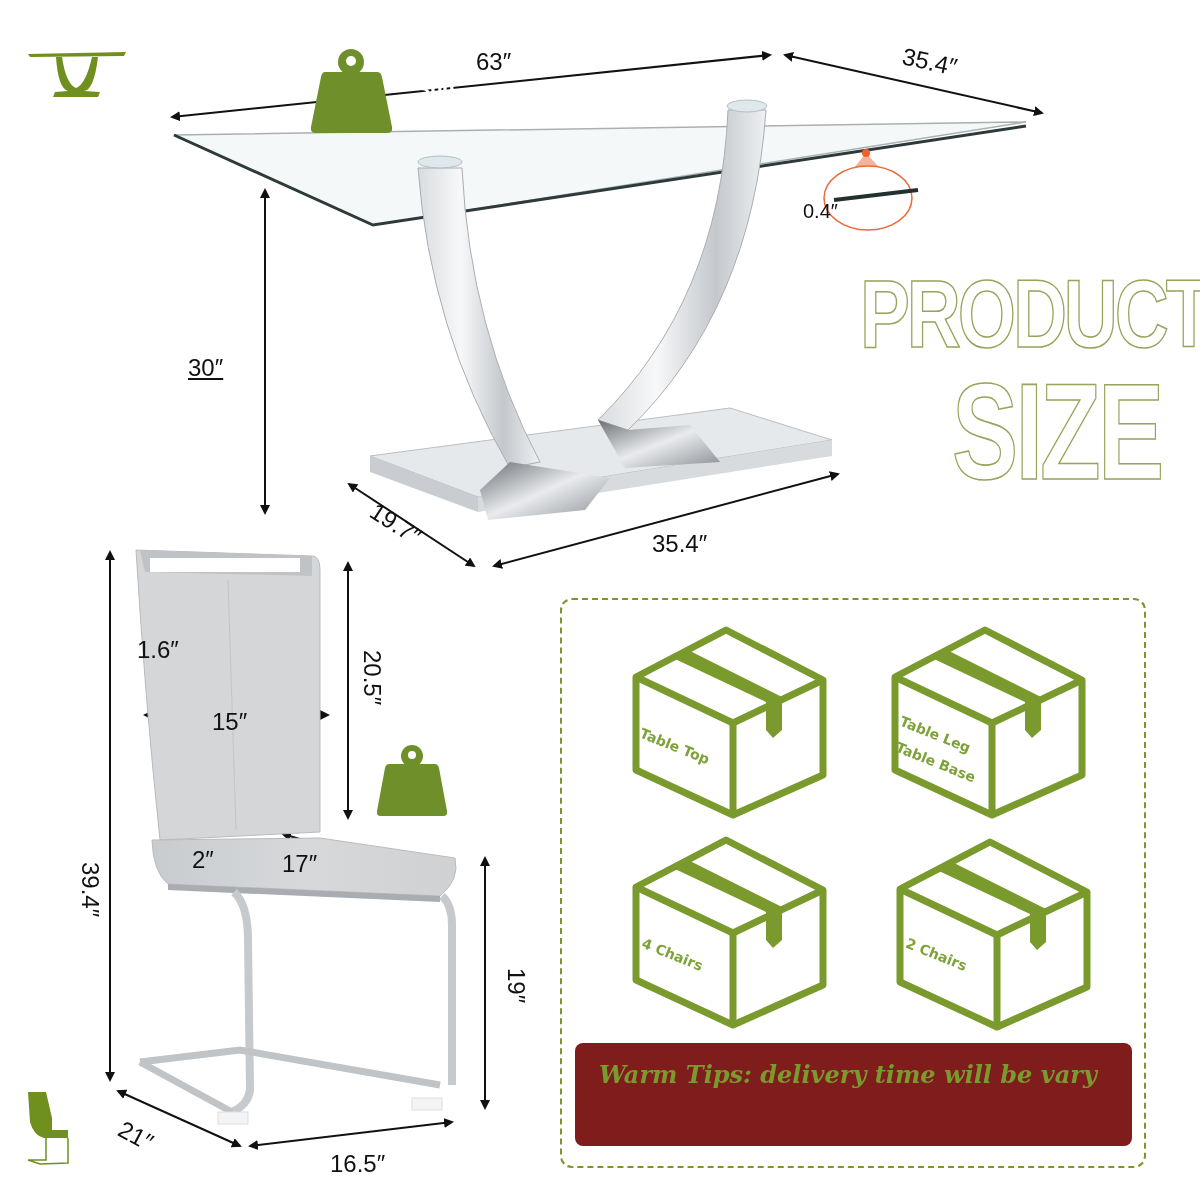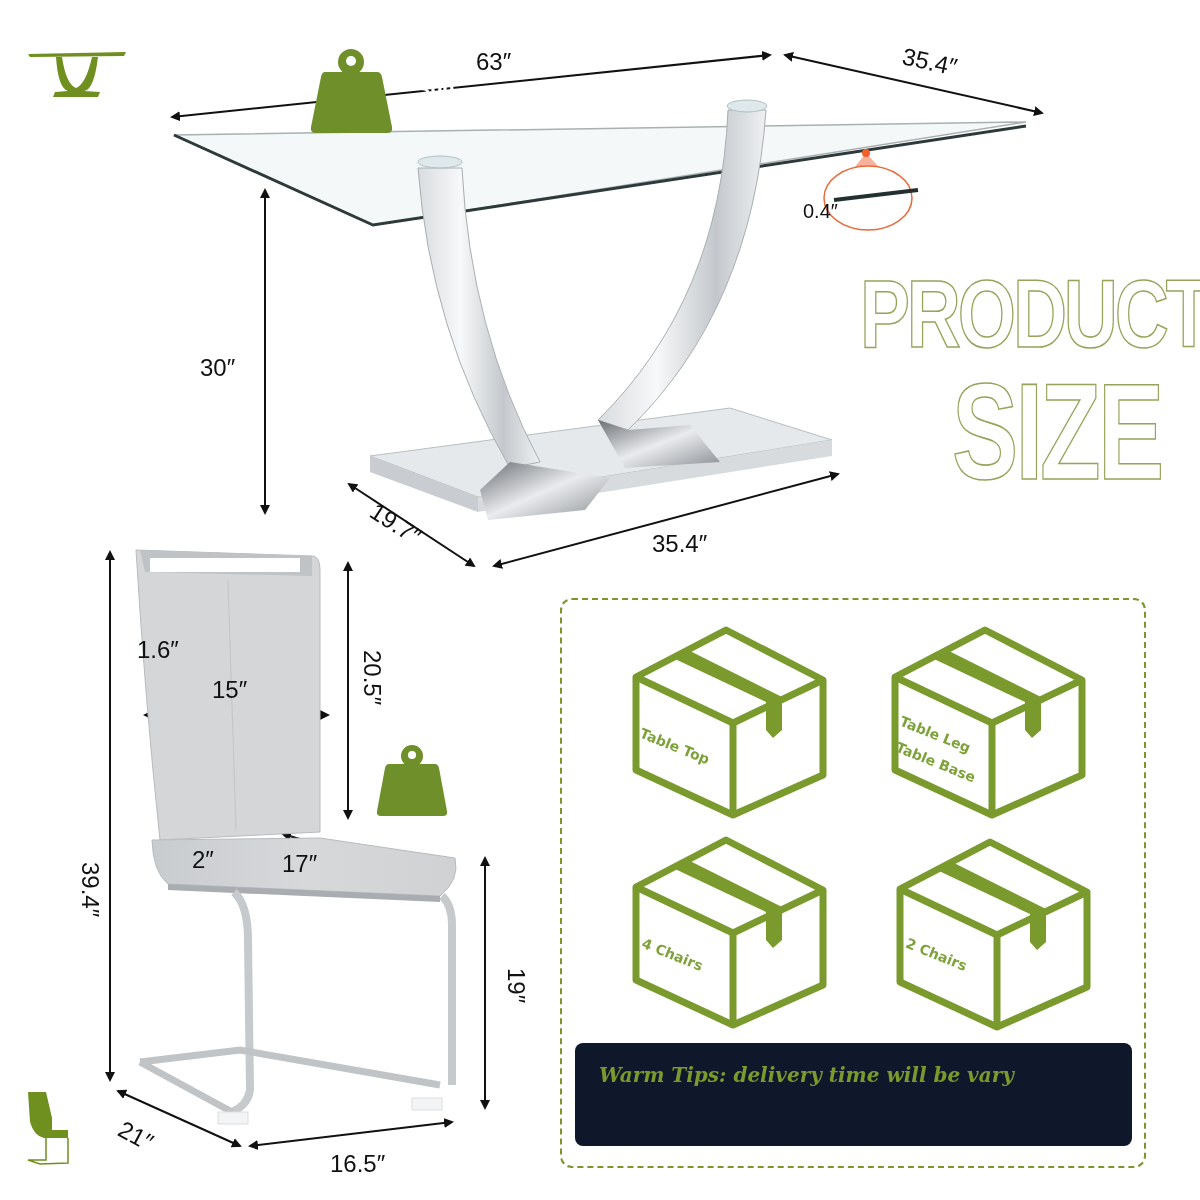--- a/index.html
+++ b/index.html
@@ -3,22 +3,22 @@
 <meta charset="utf-8">
 <style>
   html, body { margin:0; padding:0; background:#ffffff; }
   body { width:1200px; height:1200px; position:relative; overflow:hidden; font-family:"DejaVu Sans", sans-serif; }
   .dim { position:absolute; font-family:"Liberation Sans", sans-serif; font-size:24px; color:#111; white-space:nowrap; }
   svg.layer { position:absolute; left:0; top:0; }
   .title-outline { position:absolute; font-family:"Liberation Sans", sans-serif; font-weight:bold; color:#ffffff;
     -webkit-text-stroke:1.6px #9aa35c; letter-spacing:-4px; line-height:1; transform-origin:left top; }
   .packages { position:absolute; left:560px; top:598px; width:586px; height:570px;
     border:2px dashed #7a962c; border-radius:12px; box-sizing:border-box; }
-  .tips { position:absolute; left:575px; top:1043px; width:557px; height:103px; background:#0f172a; border-radius:8px;
-    font-family:"DejaVu Serif", serif; font-style:italic; font-weight:bold; color:#7a9a2e; font-size:20px; line-height:36px;
+  .tips { position:absolute; left:575px; top:1043px; width:557px; height:103px; background:#7f1d1d; border-radius:8px;
+    font-family:"DejaVu Serif", serif; font-style:italic; font-weight:bold; color:#7a9a2e; font-size:24px; line-height:36px;
     padding:14px 0 0 24px; box-sizing:border-box; }
   .box-label { position:absolute; font-family:"DejaVu Sans", sans-serif; font-weight:bold; color:#7da23a; font-size:14px; line-height:18px; white-space:nowrap; transform-origin:left top; }
   .weight { position:absolute; }
   .weight span { position:absolute; width:100%; text-align:center; color:#fff; font-family:"DejaVu Sans", sans-serif; font-weight:bold;text-decoration:underline; }
 </style>
 </head>
 <body>
 
 <svg class="layer" width="1200" height="1200" viewBox="0 0 1200 1200">
   <defs>
@@ -157,30 +157,30 @@
     <circle cx="36" cy="13" r="11" fill="#6f8f2a"></circle>
       <circle cx="36" cy="12" r="4" fill="#fff"></circle>
     <path d="M13,21 L59,21 Q62,21 63,25 L71,68 Q72,73 67,73 L5,73 Q0,73 1,68 L9,25 Q10,21 13,21 Z" fill="#6f8f2a"></path>
   </svg>
   <span style="top:28px;font-size:15px;">300</span>
   <span style="top:47px;font-size:15px;">LBS</span>
 </div>
 
 <div class="dim" style="left:476px;top:48px;text-align:center;">63″</div>
 <div class="dim" style="left:902px;top:48px;transform:rotate(12deg);">35.4″</div>
-<div class="dim" style="left:200px;top:354px;">30″</div>
+<div class="dim" style="left:188px;top:354px;text-decoration:underline;">30″</div>
 <div class="dim" style="left:803px;top:200px;font-size:20px;">0.4″</div>
 <div class="dim" style="left:368px;top:510px;transform:rotate(33deg);">19.7″</div>
 <div class="dim" style="left:652px;top:530px;">35.4″</div>
 
 <div class="title-outline" style="left:860px;top:266px;font-size:96px;transform:scaleX(0.78);">PRODUCT</div>
 <div class="title-outline" style="left:952px;top:362px;font-size:138px;transform:scaleX(0.72);">SIZE</div>
 
 <div class="dim" style="left:137px;top:636px;text-align:center;">1.6″</div>
-<div class="dim" style="left:212px;top:676px;">15″</div>
+<div class="dim" style="left:212px;top:708px;">15″</div>
 <div class="dim" style="left:350px;top:650px;transform:rotate(90deg);transform-origin:left top;left:386px;">20.5″</div>
 <div class="dim" style="left:68px;top:862px;transform:rotate(90deg);transform-origin:left top;left:104px;">39.4″</div>
 <div class="dim" style="left:192px;top:846px;">2″</div>
 <div class="dim" style="left:282px;top:850px;">17″</div>
 <div class="dim" style="left:530px;top:968px;transform:rotate(90deg);transform-origin:left top;">19″</div>
 <div class="dim" style="left:118px;top:1122px;transform:rotate(28deg);">21″</div>
 <div class="dim" style="left:330px;top:1150px;">16.5″</div>
 
 <div class="packages"></div>
 

